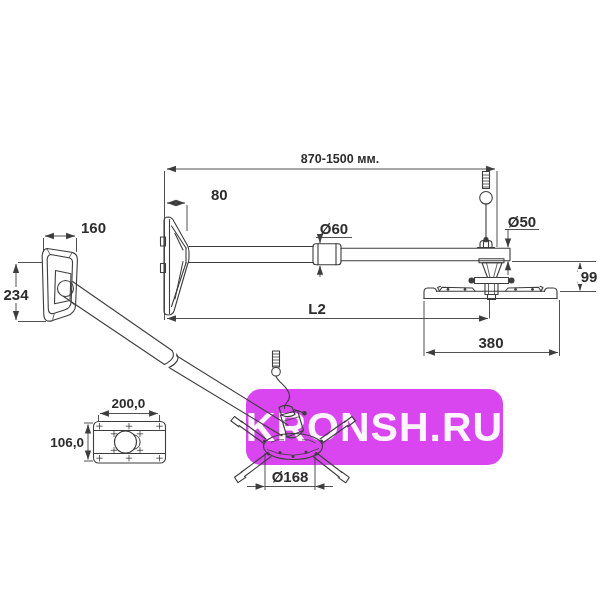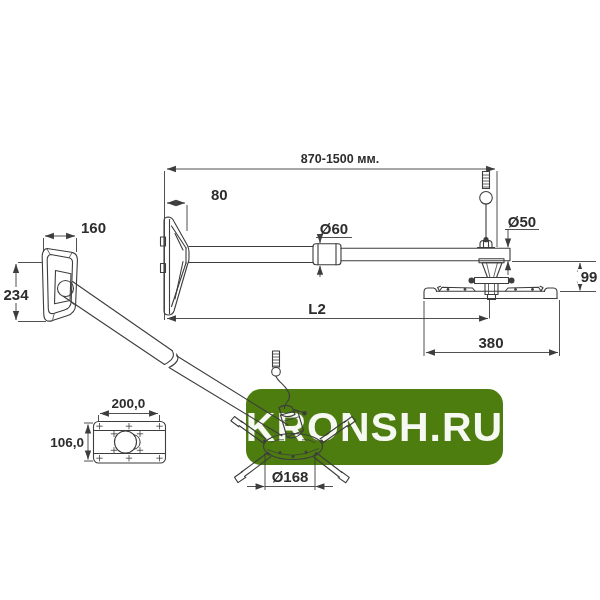--- a/index.html
+++ b/index.html
@@ -1,17 +1,17 @@
 <!DOCTYPE html>
 <html><head>
 <meta charset="utf-8">
 <style>
   html,body{margin:0;padding:0;width:600px;height:600px;background:#ffffff;overflow:hidden;}
   #stage{position:relative;width:600px;height:600px;background:#ffffff;}
-  #watermark{position:absolute;left:246px;top:389px;width:257px;height:76px;background:#4d7c0f;
+  #watermark{position:absolute;left:246px;top:389px;width:257px;height:76px;background:#d946ef;
     border-radius:15px;display:flex;align-items:center;justify-content:center;z-index:1;}
   #watermark span{font-family:"Liberation Sans",sans-serif;font-weight:bold;font-size:41px;
     letter-spacing:1px;color:rgba(255,255,255,0.95);white-space:nowrap;}
   svg{position:absolute;left:0;top:0;z-index:2;}
   .part{stroke:#3d3d3d;stroke-width:1.1;fill:none;stroke-linejoin:round;stroke-linecap:round;}
   .dim{stroke:#3d3d3d;stroke-width:0.9;fill:none;}
   .thin{stroke:#3d3d3d;stroke-width:0.8;fill:none;}
   .fillk{fill:#3d3d3d;stroke:none;}
   .white{fill:#ffffff;stroke:none;}
   .t{font-family:"Liberation Sans",sans-serif;font-weight:bold;font-size:15px;fill:#2d2d2d;}

